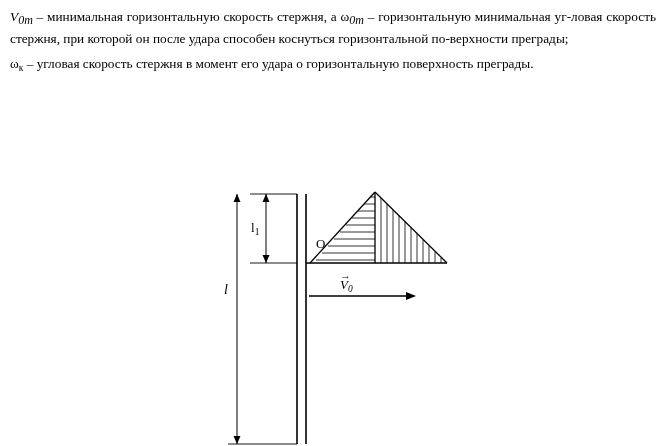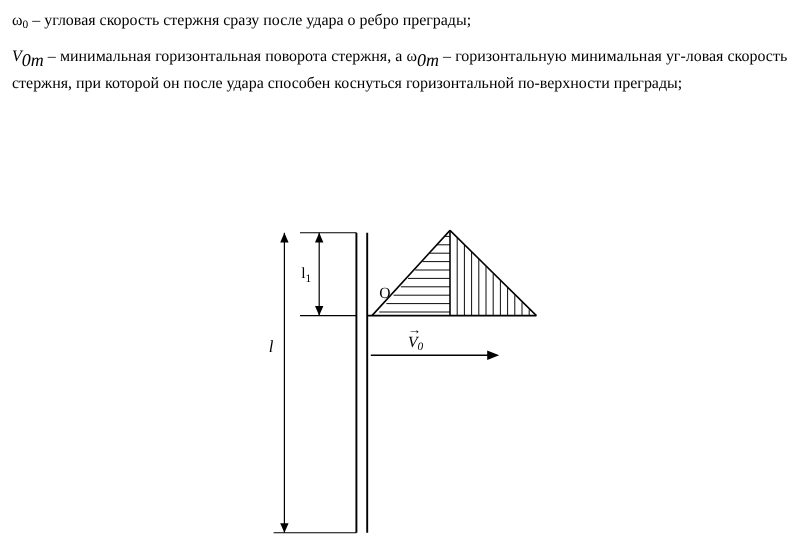--- a/index.html
+++ b/index.html
@@ -34,21 +34,21 @@
     text-indent: 0;
   }
   .para.last { margin-bottom: 0; }
   .it { font-style: italic; }
   .sub {
     font-size: 9.5px;
     vertical-align: -0.28em;
     font-style: normal;
   }
   .sub-i {
-    font-size: 15px;
+    font-size: 12px;
     vertical-align: -0.28em;
     font-style: italic;
   }
   .fig {
     position: absolute;
     left: 0;
     top: 178px;
     width: 666px;
     height: 268px;
   }
@@ -59,29 +59,29 @@
     font-size: 13px;
   }
 </style>
 </head>
 <body>
 
 <div class="page">
 
   <div class="text-block">
 
-    <p class="para">
-      <span>ω<span class="sub">0</span></span><span> – угловая скорость стержня сразу после удара о ребро преграды;</span>
-    </p>
 
     <p class="para">
-      <span class="it">V<span class="sub-i">0m</span></span><span> – минимальная горизонтальная поворота стержня, а </span><span>ω<span class="sub-i">0m</span></span><span> – горизонтальную минимальная уг-ловая скорость стержня, при которой он после удара способен коснуться горизонтальной по-верхности преграды;</span>
+      <span class="it">V<span class="sub-i">0m</span></span><span> – минимальная горизонтальную скорость стержня, а </span><span>ω<span class="sub-i">0m</span></span><span> – горизонтальную минимальная уг-ловая скорость стержня, при которой он после удара способен коснуться горизонтальной по-верхности преграды;</span>
     </p>
 
 
+    <p class="para last">
+      <span>ω<span class="sub">к</span></span><span> – угловая скорость стержня в момент его удара о горизонтальную поверхность преграды.</span>
+    </p>
 
   </div>
 
   <div class="fig">
     <svg width="666" height="268" viewBox="0 0 666 268">
 
       <line x1="297" y1="16" x2="297" y2="266" stroke="#000" stroke-width="1.6"></line>
       <line x1="306" y1="16" x2="306" y2="266" stroke="#000" stroke-width="1.6"></line>
 
       <line x1="306" y1="85" x2="447" y2="85" stroke="#000" stroke-width="1.3"></line>

